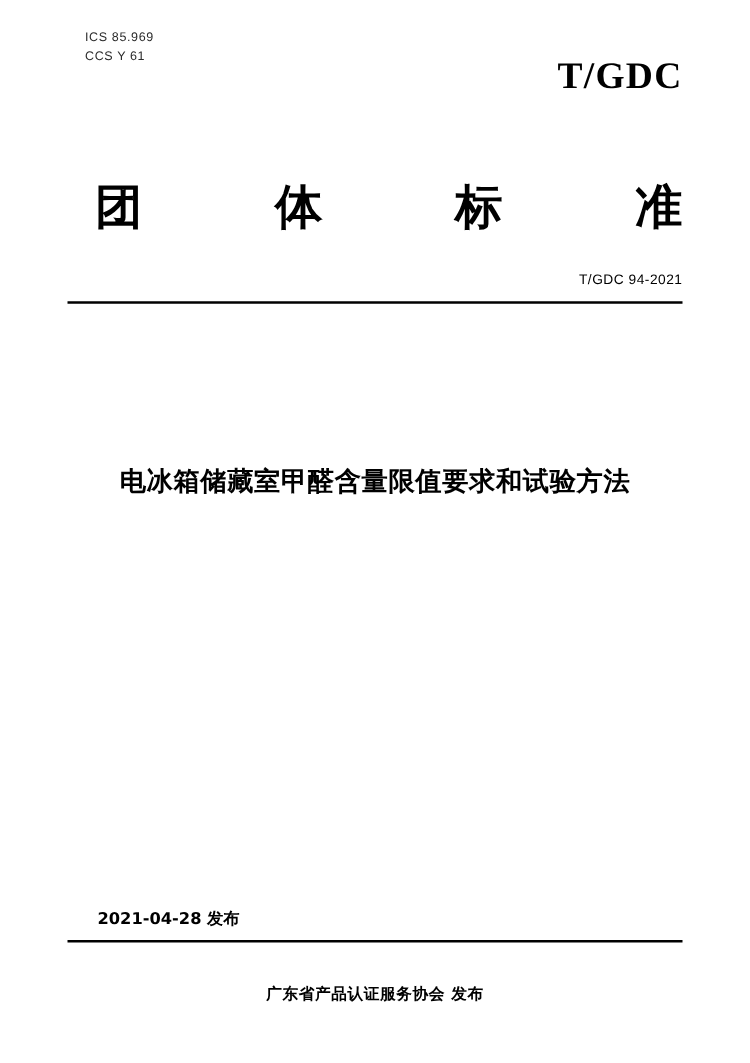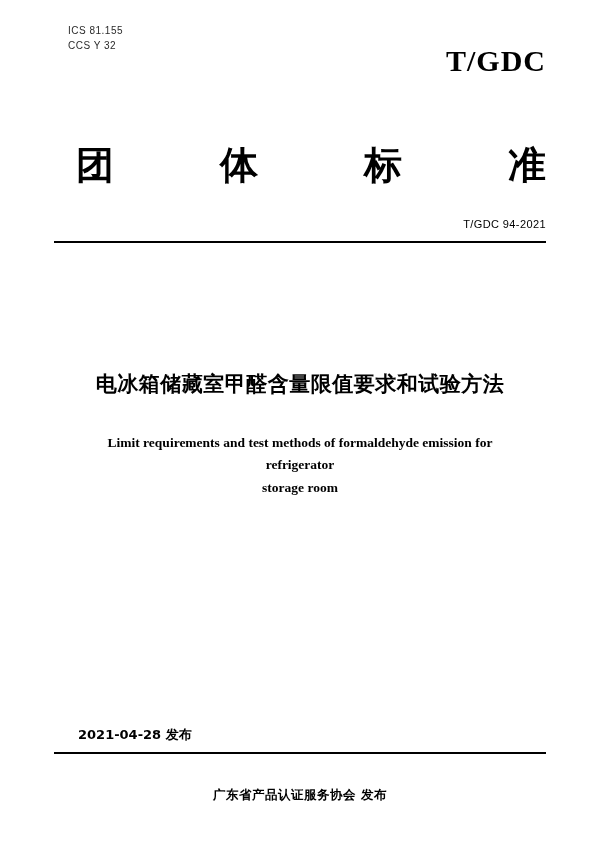--- a/index.html
+++ b/index.html
@@ -88,21 +88,21 @@
     background: #000;
   }
 
   
   .title-cn {
     position: absolute;
     left: 54px;
     right: 54px;
     top: 372px;
     text-align: center;
-    font-family: Liberation Mono, monospace;
+    font-family: Liberation Serif, serif;
     font-weight: bold;
     font-size: 21px;
     letter-spacing: 0.5px;
     line-height: 1.3;
     color: #000;
   }
   .title-en {
     position: absolute;
     left: 78px;
     right: 78px;
@@ -152,43 +152,39 @@
     color: #000;
     margin-top: 16px;
   }
 </style>
 </head>
 <body>
 
 <div class="page">
 
   <div class="codes">
-    <div class="code-line">ICS 81.155</div>
-    <div class="code-line">CCS Y 32</div>
+    <div class="code-line">ICS 85.969</div>
+    <div class="code-line">CCS Y 61</div>
   </div>
 
   <div class="logo">T/GDC</div>
 
   <div class="tuanti">
     <span>团</span>
     <span>体</span>
     <span>标</span>
     <span>准</span>
   </div>
 
   <div class="std-no">T/GDC 94-2021</div>
 
   <div class="rule-top"></div>
 
   <div class="title-cn">电冰箱储藏室甲醛含量限值要求和试验方法</div>
 
-  <div class="title-en">
-    <div>Limit requirements and test methods of formaldehyde emission for refrigerator</div>
-    <div>storage room</div>
-  </div>
 
   <div class="dates">
     <span>2021-04-28  发布</span>
   </div>
 
   <div class="rule-bottom"></div>
 
   <div class="publisher">广东省产品认证服务协会    发布</div>
 
 </div>

